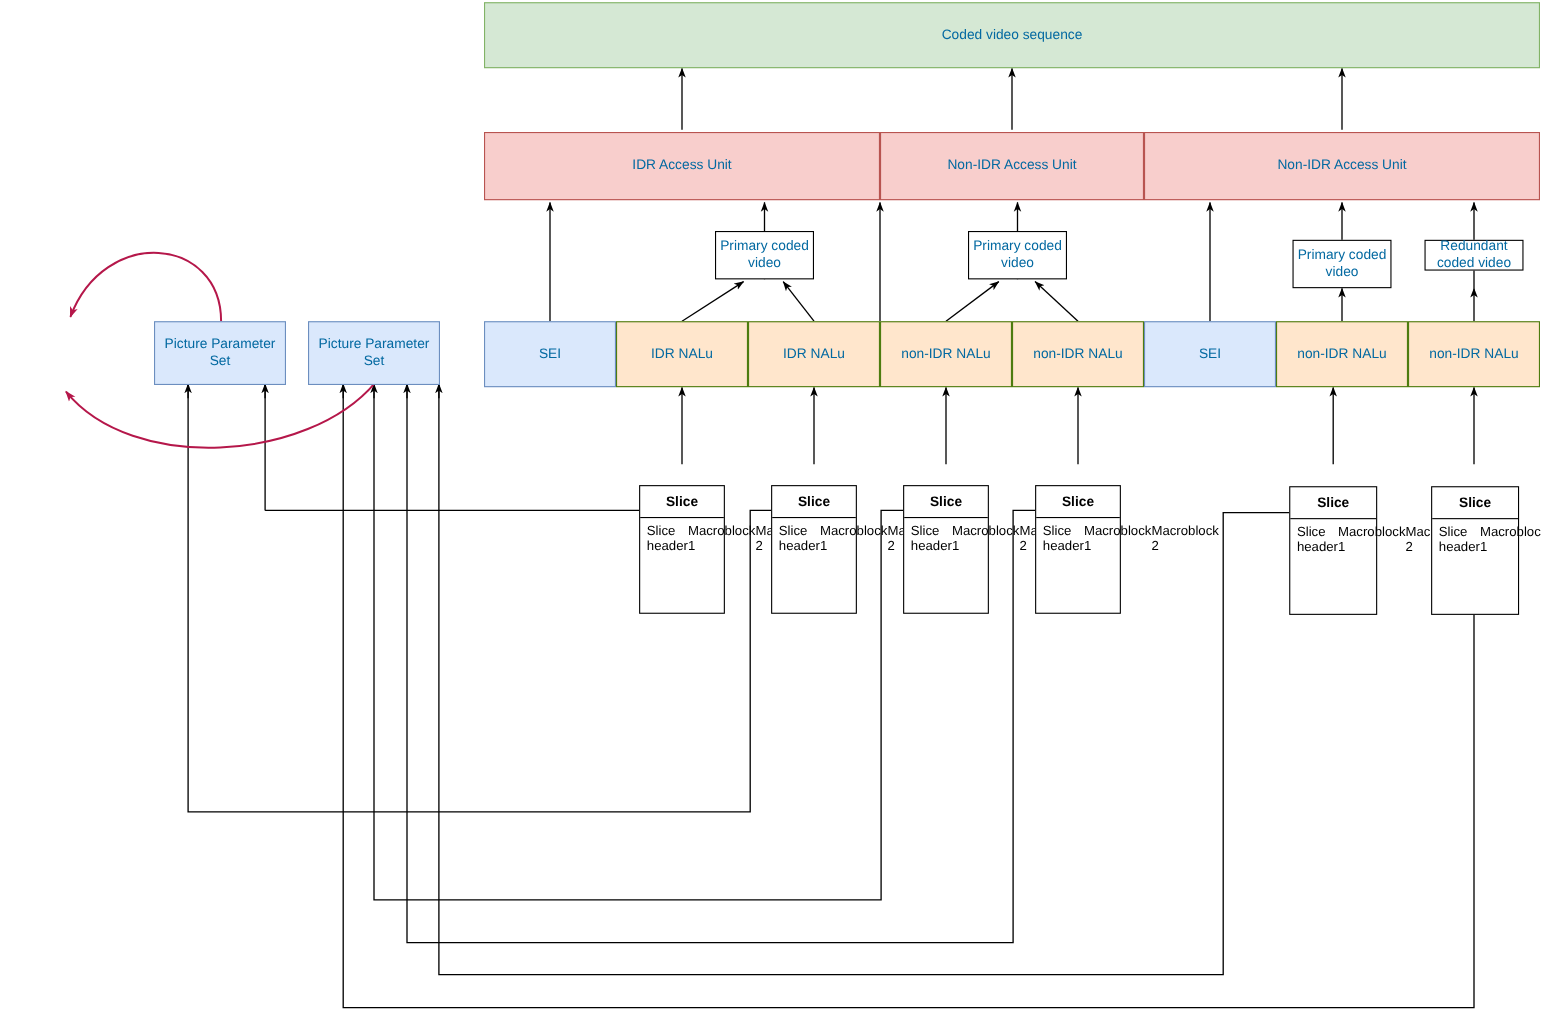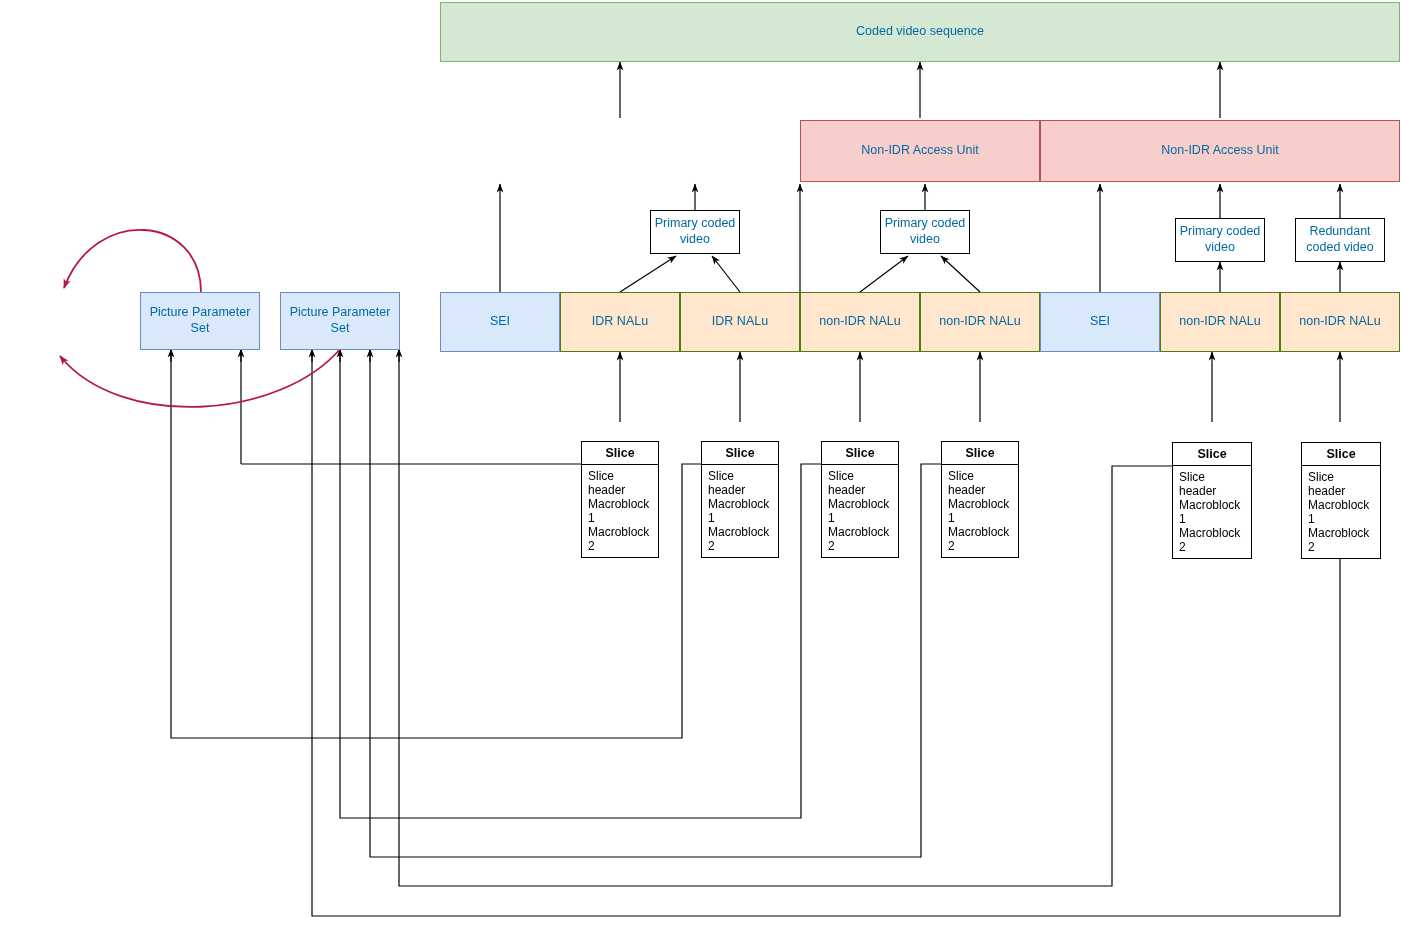--- a/index.html
+++ b/index.html
@@ -9,21 +9,21 @@
        text-align:center;font-size:12.5px;color:#0369a1;line-height:1.25;}
   .green{background:#d5e8d4;border:1px solid #82b366;}
   .pink{background:#f8cecc;border:1px solid #b85450;}
   .blue{background:#dae8fc;border:1px solid #6c8ebf;}
   .yellow{background:#ffe6cc;border:1px solid #4d7c0f;}
   .white{background:#ffffff;border:1px solid #000000;}
   .slice{position:absolute;box-sizing:border-box;background:#fff;border:1px solid #000;
          display:flex;flex-direction:column;font-size:12px;margin-top:20px;}
   .slice .hdr{height:28px;display:flex;align-items:center;justify-content:center;
               font-weight:bold;border-bottom:1px solid #000;font-size:12.5px;}
-  .slice .rowz{flex:1;display:flex;flex-direction:column;justify-content:flex-start;padding:4px 6px;}
+  .slice .rowz{flex:1;display:flex;flex-direction:row;justify-content:flex-start;padding:4px 6px;}
   .slice .rowz div{text-align:left;font-size:12px;}
   svg.wires{position:absolute;left:0;top:0;width:1401px;height:930px;pointer-events:none;}
 </style>
 </head>
 <body>
 
 <div id="stage">
 
   <svg class="wires" viewBox="0 0 1401 930">
     <defs>
@@ -93,37 +93,40 @@
     <g stroke="#b5174a" stroke-width="1.8" fill="none" marker-end="url(#ahr)">
       <path d="M201,292 C201,215 95,205 64,288"></path>
       <path d="M341,348 C280,420 120,430 60,356"></path>
     </g>
   </svg>
 
   <div class="box green" style="left:440px;top:2px;width:960px;height:60px;">
     <span>Coded video sequence</span>
   </div>
 
+  <div class="box pink" style="left:440px;top:120px;width:360px;height:62px;">
+    <span>IDR Access Unit</span>
+  </div>
   <div class="box pink" style="left:800px;top:120px;width:240px;height:62px;">
     <span>Non-IDR Access Unit</span>
   </div>
   <div class="box pink" style="left:1040px;top:120px;width:360px;height:62px;">
     <span>Non-IDR Access Unit</span>
   </div>
 
   <div class="box white" style="left:650px;top:210px;width:90px;height:44px;">
     <span>Primary coded video</span>
   </div>
   <div class="box white" style="left:880px;top:210px;width:90px;height:44px;">
     <span>Primary coded video</span>
   </div>
   <div class="box white" style="left:1175px;top:218px;width:90px;height:44px;">
     <span>Primary coded video</span>
   </div>
-  <div class="box white" style="left:1295px;top:218px;width:90px;height:44px;">
+  <div class="box white" style="left:1295px;top:218px;width:90px;height:28px;">
     <span>Redundant coded video</span>
   </div>
 
   <div class="box blue" style="left:440px;top:292px;width:120px;height:60px;">
       <span>SEI</span>
     </div>
   <div class="box yellow" style="left:560px;top:292px;width:120px;height:60px;">
       <span>IDR NALu</span>
     </div>
   <div class="box yellow" style="left:680px;top:292px;width:120px;height:60px;">

